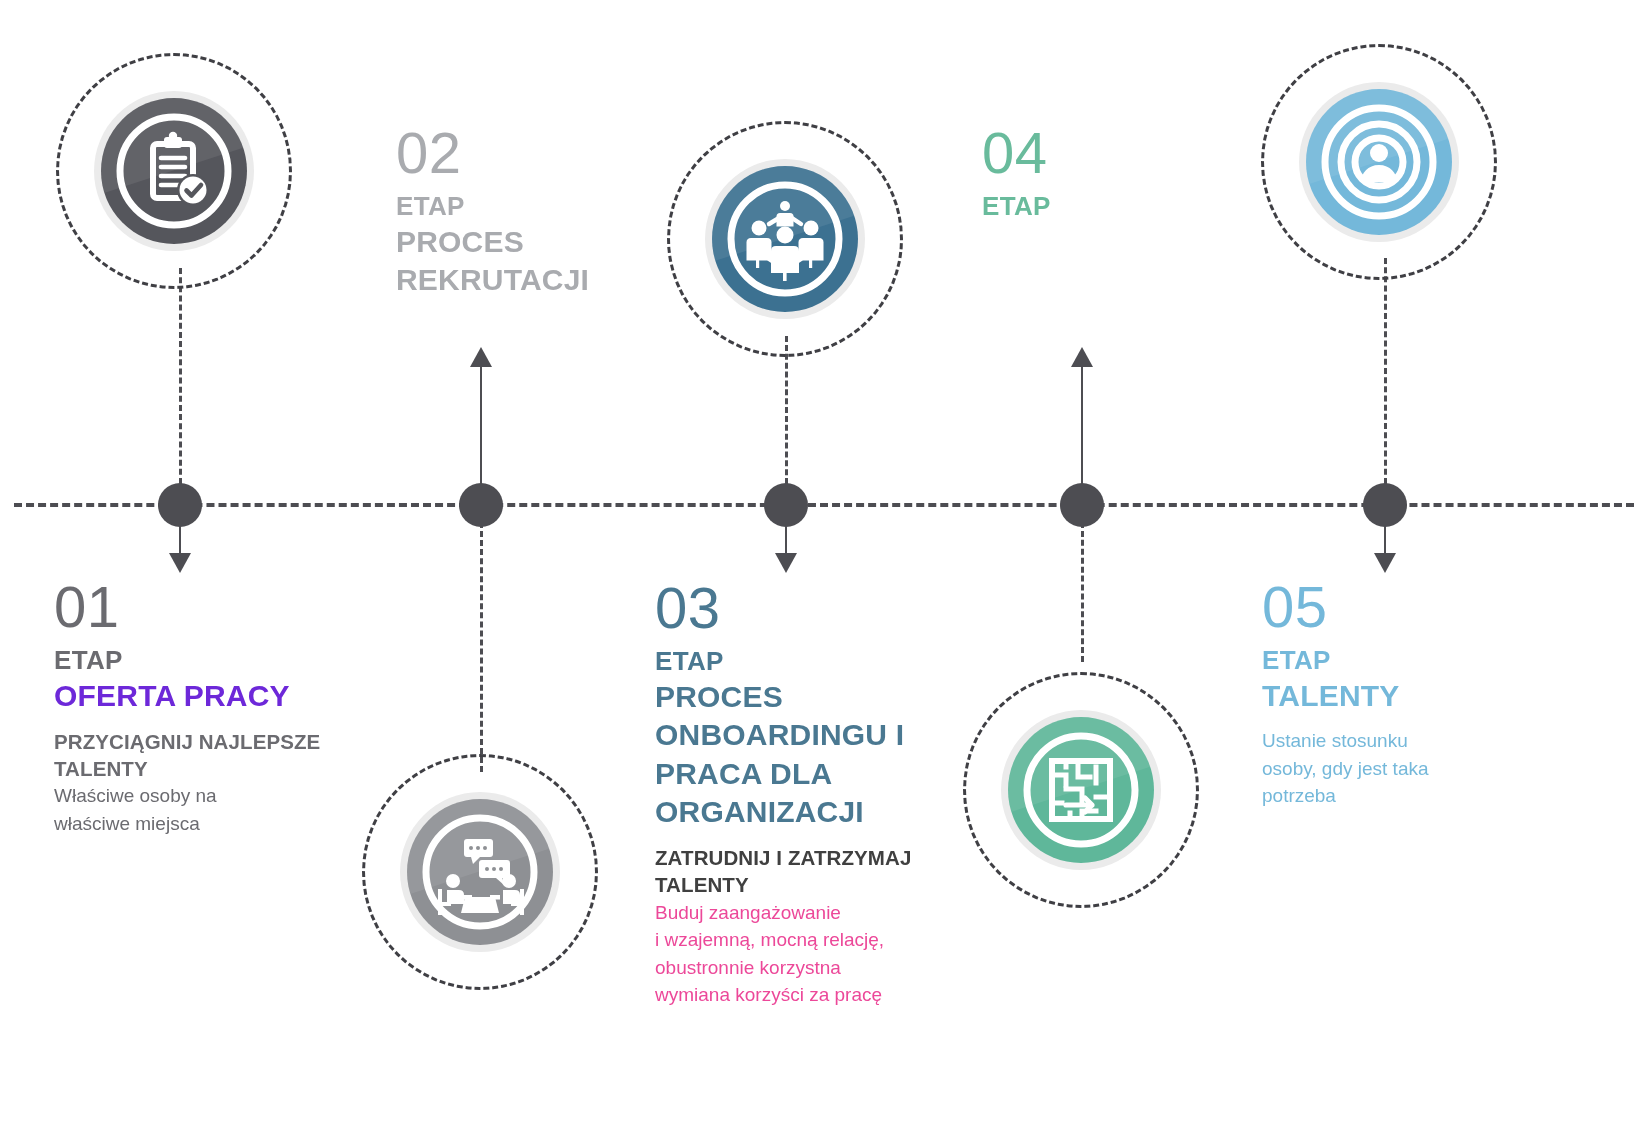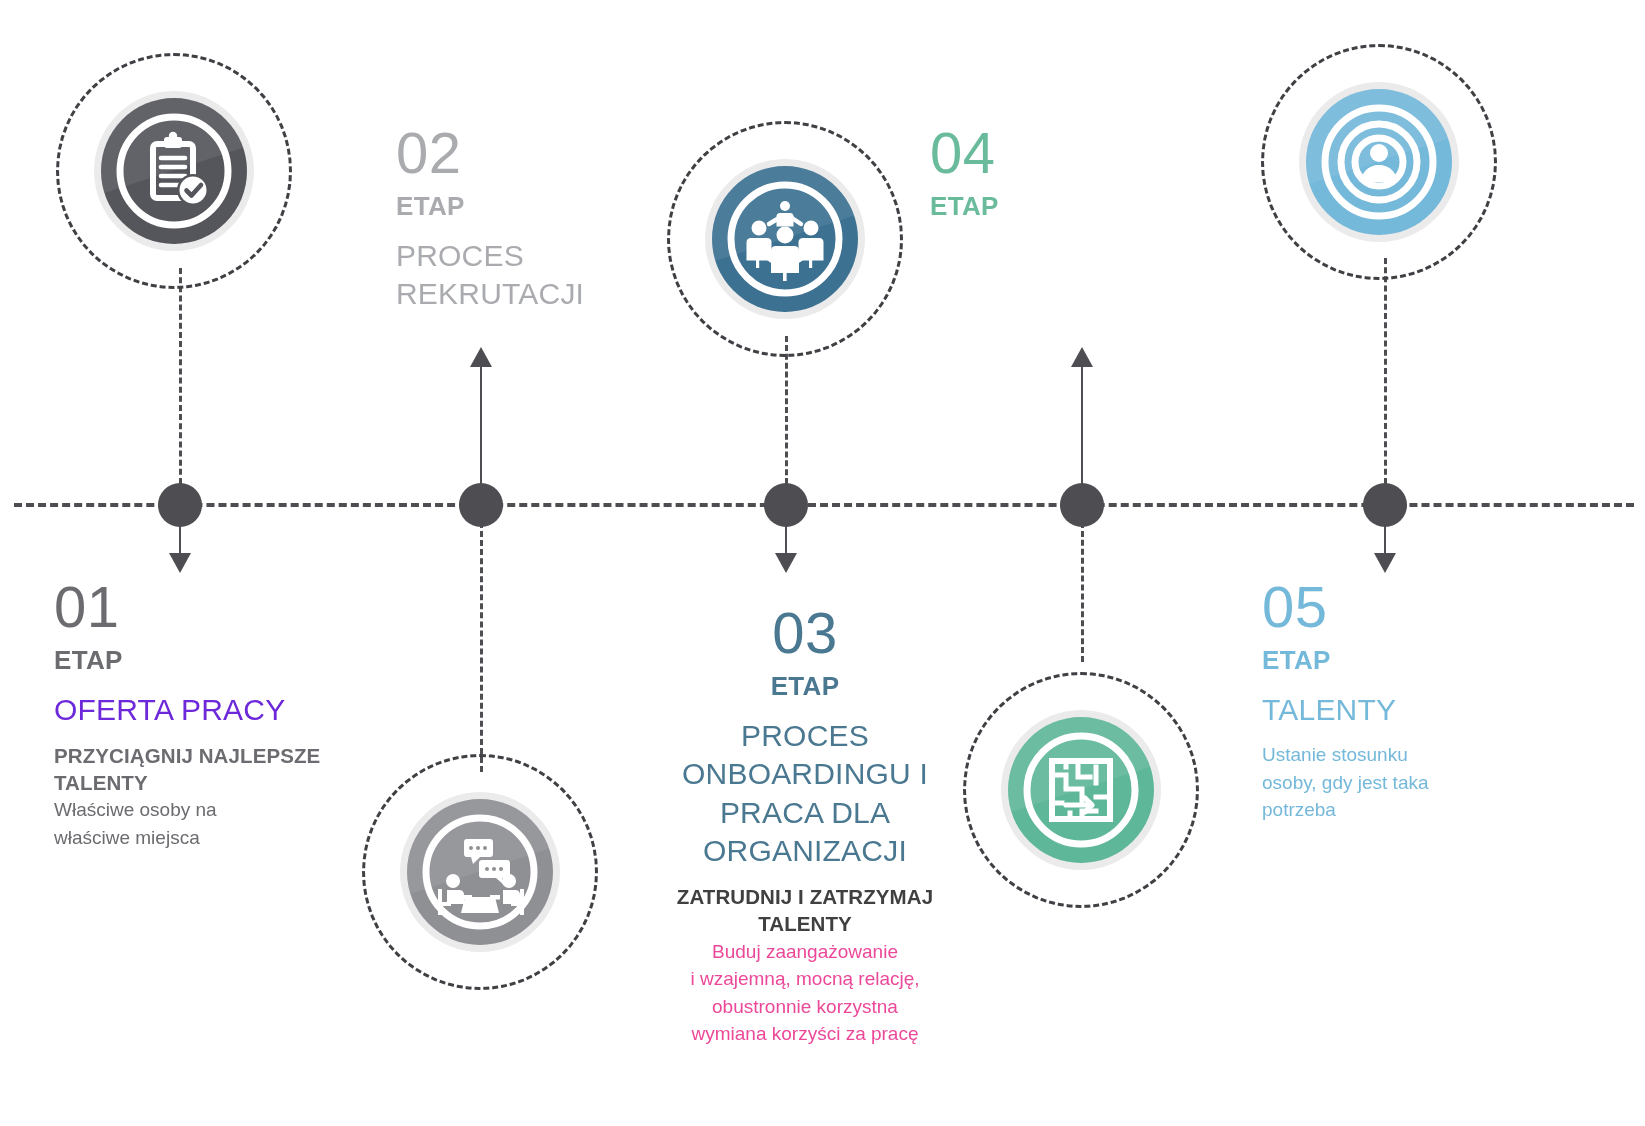--- a/index.html
+++ b/index.html
@@ -29,21 +29,21 @@
   .badge .disc{position:absolute;left:7px;top:7px;width:146px;height:146px;border-radius:50%;
                overflow:hidden;}
   .badge .disc .sheen{position:absolute;left:-20%;top:-55%;width:150%;height:100%;
                background:rgba(255,255,255,.08);transform:rotate(-18deg);}
   .badge svg{position:relative;width:146px;height:146px;}
 
   
   .block{position:absolute;}
   .num{font-size:58px;font-weight:400;line-height:1.0;letter-spacing:.5px;}
   .etap{font-size:26px;font-weight:700;line-height:1.22;letter-spacing:.3px;margin-top:9px;}
-  .headline{font-size:30px;font-weight:400;line-height:1.28;letter-spacing:.2px;margin-top:14px;}
+  .headline{font-size:30px;font-weight:700;line-height:1.28;letter-spacing:.2px;}
   .sub{font-size:20.5px;font-weight:700;line-height:1.3;letter-spacing:.1px;margin-top:14px;}
   .desc{font-size:19px;font-weight:400;line-height:1.45;margin-top:0;}
   .desc div,.headline div{white-space:nowrap;}
 </style>
 </head>
 <body>
 
 <div id="stage">
 
   <div class="axis"></div>
@@ -240,42 +240,42 @@
 
   <div class="block" style="left:396px;top:124px;width:250px;">
     <div class="num" style="color:#a9abaf;">02</div>
     <div class="etap" style="color:#a9abaf;">ETAP</div>
     <div class="headline" style="color:#a9abaf;">
       <div>PROCES</div>
       <div>REKRUTACJI</div>
     </div>
   </div>
 
-  <div class="block" style="left:655px;top:604px;width:300px;text-align:center;">
+  <div class="block" style="left:655px;top:579px;width:300px;">
     <div class="num" style="color:#4a7891;">03</div>
     <div class="etap" style="color:#4a7891;">ETAP</div>
     <div class="headline" style="color:#4a7891;">
       <div>PROCES</div>
       <div>ONBOARDINGU I</div>
       <div>PRACA DLA</div>
       <div>ORGANIZACJI</div>
     </div>
     <div class="sub" style="color:#404040;">
       <div>ZATRUDNIJ I ZATRZYMAJ</div>
       <div>TALENTY</div>
     </div>
     <div class="desc" style="color:#ec4899;">
       <div>Buduj zaangażowanie</div>
       <div>i wzajemną, mocną relację,</div>
       <div>obustronnie korzystna</div>
       <div>wymiana korzyści za pracę</div>
     </div>
   </div>
 
-  <div class="block" style="left:930px;top:124px;width:270px;">
+  <div class="block" style="left:982px;top:124px;width:270px;">
     <div class="num" style="color:#69bb9c;">04</div>
     <div class="etap" style="color:#69bb9c;">ETAP</div>
   </div>
 
   <div class="block" style="left:1262px;top:578px;width:300px;">
     <div class="num" style="color:#74b8da;">05</div>
     <div class="etap" style="color:#74b8da;">ETAP</div>
     <div class="headline" style="color:#74b8da;">
       <div>TALENTY</div>
     </div>

